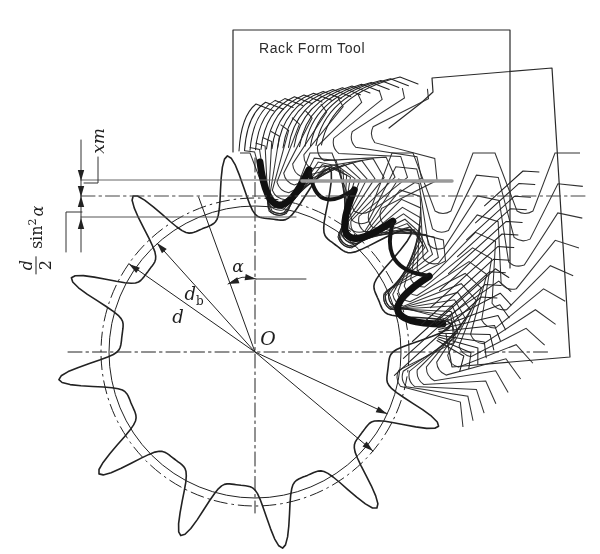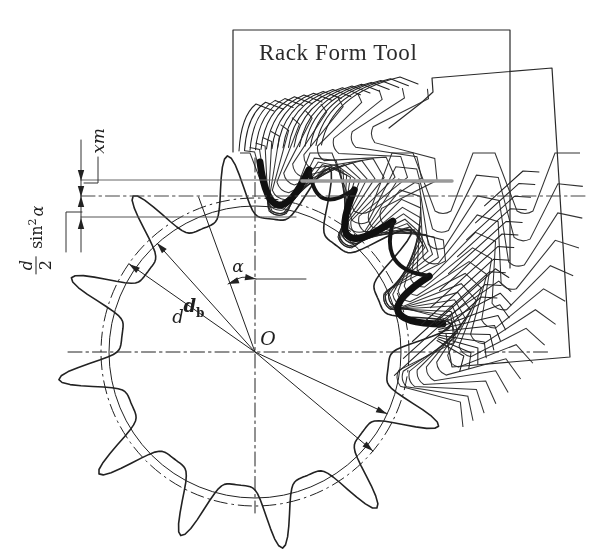--- a/index.html
+++ b/index.html
@@ -1,32 +1,32 @@
 <!DOCTYPE html>
 <html><head>
 <meta charset="utf-8">
 <style>
   html,body{margin:0;padding:0;background:#ffffff;}
   .fig{position:relative;width:600px;height:554px;background:#ffffff;overflow:hidden;
        font-family:"DejaVu Serif", serif;}
   .fig svg{position:absolute;left:0;top:0;}
   .lbl{position:absolute;color:#1e1e1e;white-space:nowrap;line-height:1;}
-  .title{left:259px;top:41px;font-family:Liberation Serif, serif;
-         font-size:23px;letter-spacing:.6px;color:#2b2b2b;}
+  .title{left:259px;top:41px;font-family:Liberation Sans, sans-serif;
+         font-size:14px;letter-spacing:.6px;color:#2b2b2b;}
   .ctr{transform:translate(-50%,-50%);}
   .rot{transform:translate(-50%,-50%) rotate(-90deg);}
   .xm{left:98px;top:141px;font-size:17px;}
   .fracwrap{left:36px;top:240px;font-size:16px;display:flex;align-items:center;gap:7px;}
   .frac{display:inline-flex;flex-direction:column;align-items:center;font-style:italic;}
   .fn{display:block;padding:0 4px 1px 4px;border-bottom:1.4px solid #1e1e1e;}
   .fd{display:block;padding-top:1px;font-style:normal;}
   .trig sup{font-size:11px;vertical-align:super;}
   .trig i{margin-left:2px;}
   .alpha{left:238px;top:266px;font-size:17px;}
-  .db{left:194px;top:308px;font-size:18px;font-weight:bold;}
+  .db{left:194px;top:296px;font-size:18px;}
   .db sub{font-size:12px;vertical-align:sub;}
   .dlabel{left:178px;top:317px;font-size:18px;}
   .olabel{left:268px;top:338px;font-size:19px;}
   i{font-style:italic;}
 </style>
 </head>
 <body>
 
 <div class="fig">
   <svg id="diag" width="600" height="554" viewBox="0 0 600 554">

